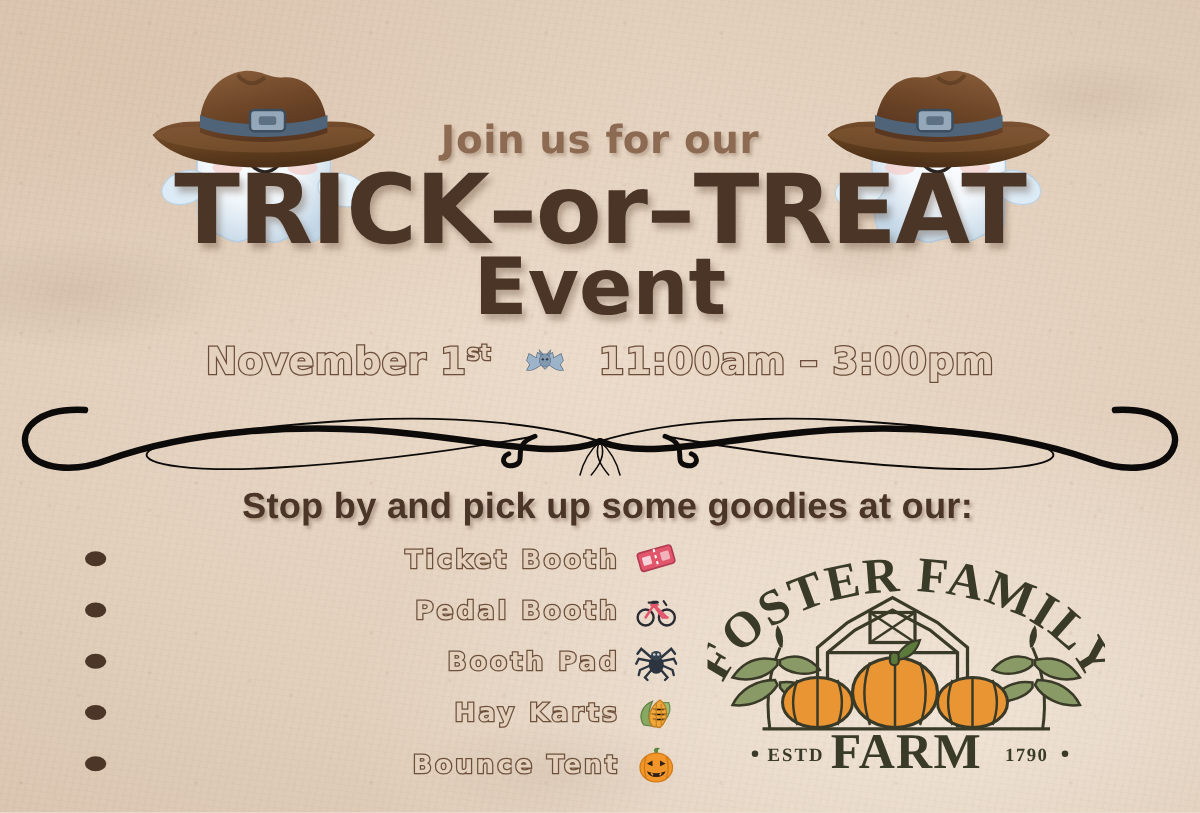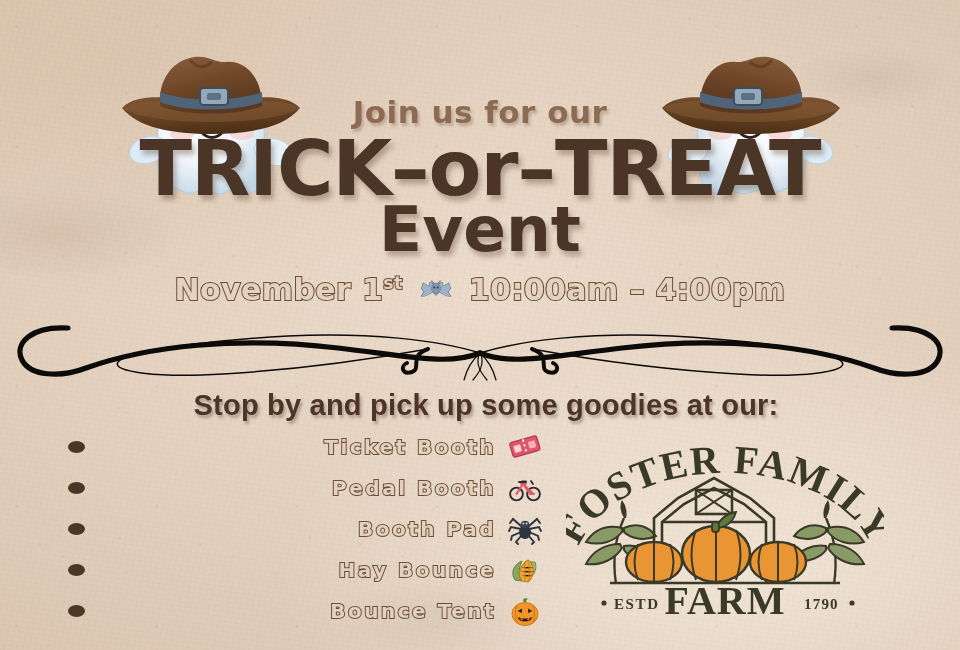--- a/index.html
+++ b/index.html
@@ -60,21 +60,21 @@
     left:0;right:0;top:198px;text-align:center;
     font-family:"DejaVu Sans",sans-serif;
     font-weight:700;font-size:63px;line-height:1;
     color:#4a3527;
     text-shadow:3px 5px 5px rgba(80,52,34,.33);
   }
 
   
   #daterow{
     left:0;right:0;top:272px;text-align:center;
-    display:flex;align-items:center;justify-content:center;gap:16px;
+    display:flex;align-items:center;justify-content:center;gap:26px;
     font-family:"DejaVu Sans",sans-serif;
     font-weight:700;font-size:30px;letter-spacing:.4px;
     color:#e4d2be;
     -webkit-text-stroke:2px #6b4d39;
     paint-order:stroke fill;
   }
   #daterow .sup{font-size:.58em;vertical-align:super;}
   #batwrap{-webkit-text-stroke:0;width:34px;height:26px;display:block;}
 
   
@@ -216,21 +216,21 @@
     <svg id="batwrap" viewBox="0 0 40 30">
       <path d="M20 9 L13 6 L12 11 L5 7 L3 13 L6 17 L3 22
                C8 23 12 20 16 17 L20 21 L24 17
                C28 20 32 23 37 22 L34 17 L37 13 L35 7 L28 11 L27 6 Z" fill="#9cb3c9" stroke="#55697e" stroke-width="1.2"></path>
       <ellipse cx="20" cy="13" rx="5" ry="6" fill="#8198ae" stroke="#55697e" stroke-width="1.1"></ellipse>
       <path d="M16 8 L15 4 L18 7 Z M24 8 L25 4 L22 7 Z" fill="#8198ae" stroke="#55697e" stroke-width="1"></path>
       <circle cx="18" cy="12" r="1.1" fill="#2c3844"></circle>
       <circle cx="22" cy="12" r="1.1" fill="#2c3844"></circle>
     </svg>
 
-    <span>10:00am – 4:00pm</span>
+    <span>11:00am – 3:00pm</span>
   </div>
 
   <svg class="layer" id="divider" viewBox="0 0 944 62" preserveAspectRatio="none">
     <g fill="none" stroke="#0d0b09" stroke-linecap="round">
 
       <path d="M60 6 C22 4 6 22 14 38 C22 54 52 56 78 46
                C140 24 230 14 330 26 C400 34 440 44 472 31" stroke-width="5.2"></path>
 
       <path d="M472 31 C430 18 360 10 280 14 C190 19 118 30 110 40
                C103 50 150 56 215 52 C300 47 370 36 420 27" stroke-width="1.5"></path>
@@ -297,21 +297,21 @@
         </g>
         <ellipse cx="17" cy="20" rx="6" ry="7" fill="#2c3440"></ellipse>
         <ellipse cx="17" cy="12.5" rx="4.3" ry="3.8" fill="#39424f"></ellipse>
         <circle cx="15.4" cy="11.6" r="1" fill="#cfd7e0"></circle>
         <circle cx="18.6" cy="11.6" r="1" fill="#cfd7e0"></circle>
       </svg>
     </div>
 
     <div class="litem">
       <span class="bullet"></span>
-      <span class="ltext">Hay Bounce</span>
+      <span class="ltext">Hay Karts</span>
       <svg class="lemoji" viewBox="0 0 34 34">
         <path d="M7 27 C2 20 6 11 14 8 C10 17 10 23 14 28 Z" fill="#86a861" stroke="#5f7f43" stroke-width="1"></path>
         <path d="M27 9 C30 17 25 25 16 28 C22 21 24 15 22 9 Z" fill="#9dbd74" stroke="#6d8d50" stroke-width="1"></path>
         <path d="M14 28 C9 22 12 12 20 7 C27 12 27 23 20 29 Z" fill="#f0a83c" stroke="#c27d20" stroke-width="1.1"></path>
         <g stroke="#c27d20" stroke-width=".9">
           <path d="M14 22 q6 3 11 0"></path>
             <path d="M13 18 q7 3 13 0"></path>
             <path d="M14 14 q6 3 11 0"></path>
           <path d="M17 9 v19"></path>
             <path d="M21 10 v17"></path>

